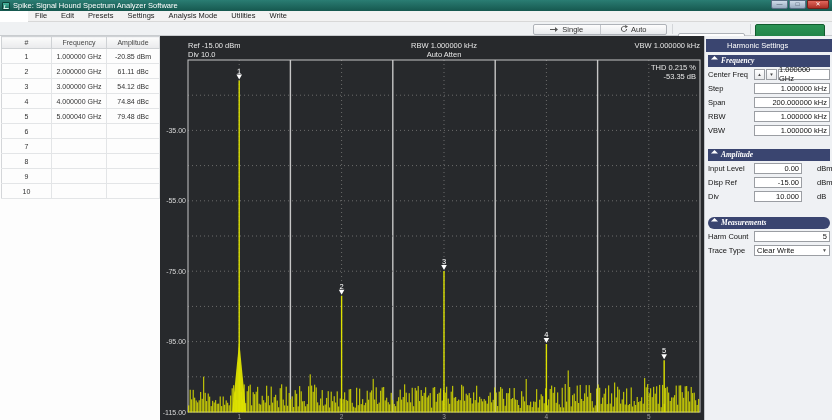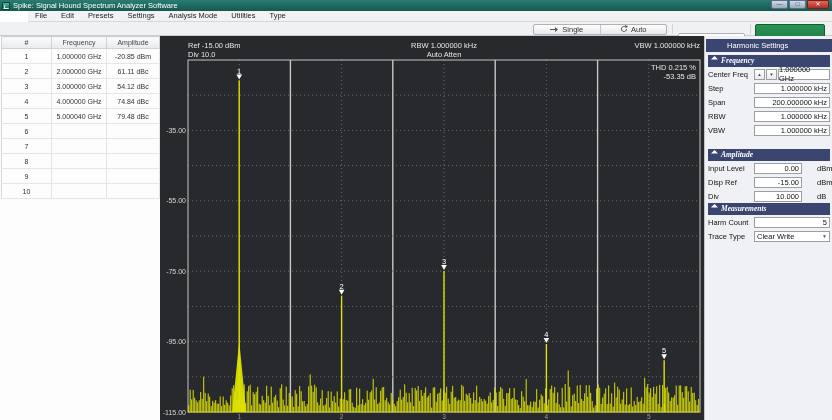--- a/index.html
+++ b/index.html
@@ -59,21 +59,21 @@
   table.harm col.c-n{width:50px;} table.harm col.c-f{width:55px;} table.harm col.c-a{width:53px;}
 
   
   .panel-title{position:absolute;left:1px;top:3px;width:126px;height:13px;
     background:var(--c-header);color:#fff;font-size:7.5px;line-height:13px;padding-left:21px;}
   .sections{position:absolute;left:3px;top:19px;width:122px;}
   .sec-header{height:12px;background:var(--c-header);color:#fff;font-size:7.5px;line-height:12px;
     padding-left:4px;font-family:"Liberation Serif",serif;font-style:italic;font-weight:bold;}
   .sec-header .tri{display:inline-block;width:0;height:0;border-left:5px solid #fff;
     border-bottom:5px solid transparent;margin-right:4px;transform:translateY(-1px) rotate(45deg);}
-  .sec-amplitude{margin-top:12px;} .sec-measurements{}
+  .sec-amplitude{margin-top:12px;} .sec-measurements{margin-top:14px;border-radius:6px;}
   .frow{height:14px;display:flex;align-items:center;font-size:7.5px;color:#141414;}
   .frow .flabel{width:46px;white-space:nowrap;}
   .fbox{height:11px;border:1px solid #9b9ea3;background:#fff;font-size:7.5px;color:#111;
     display:flex;align-items:center;}
   .fbox.num{justify-content:flex-end;padding-right:2px;}
   .fbox.sel{justify-content:space-between;padding:0 2px;}
   .fbox.grow{flex:1;}
   .spin{width:11px;height:11px;border:1px solid #9b9ea3;background:linear-gradient(#fff,#e9eaec);
     font-size:4.5px;line-height:9px;text-align:center;color:#444;padding:0;margin-right:1px;}
   .unit{width:22px;padding-left:15px;text-align:center;}
@@ -95,21 +95,21 @@
     </span>
   </div>
 
   <div class="menubar" id="menubar">
       <span class="menu-item">File</span>
       <span class="menu-item">Edit</span>
       <span class="menu-item">Presets</span>
       <span class="menu-item">Settings</span>
       <span class="menu-item">Analysis Mode</span>
       <span class="menu-item">Utilities</span>
-      <span class="menu-item">Type</span>
+      <span class="menu-item">Write</span>
     </div>
 
   <div class="toolbar">
     <div class="seg">
       <button class="seg-btn">
         <svg width="9" height="7" viewBox="0 0 9 7">
           <line x1="0" y1="3.5" x2="6" y2="3.5" stroke="#555" stroke-width="1"></line>
           <polygon points="5,1 8,3.5 5,6" fill="#555"></polygon>
         </svg>
         <span>Single</span>

